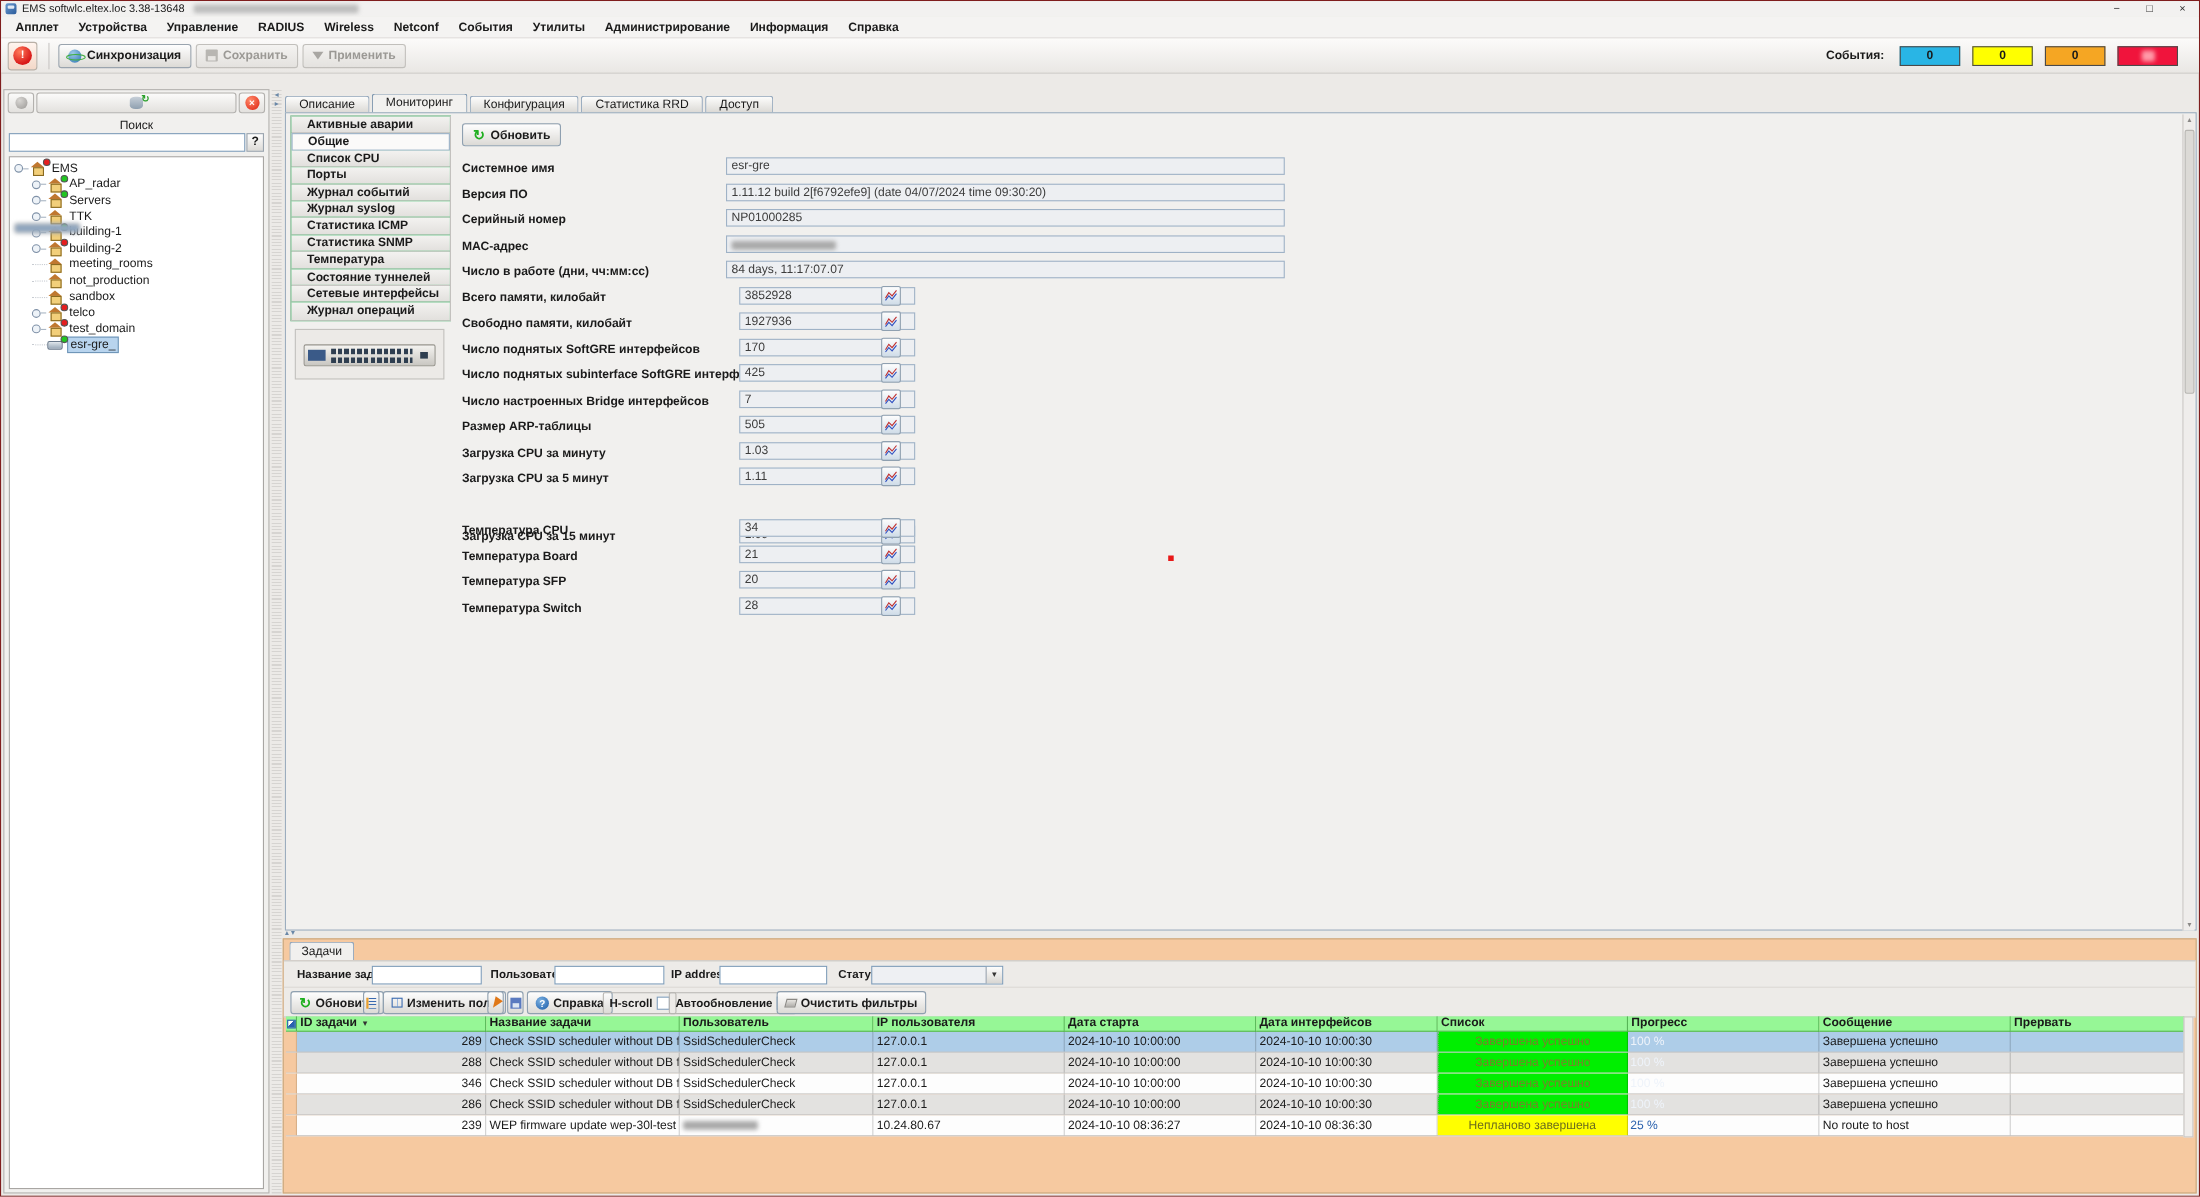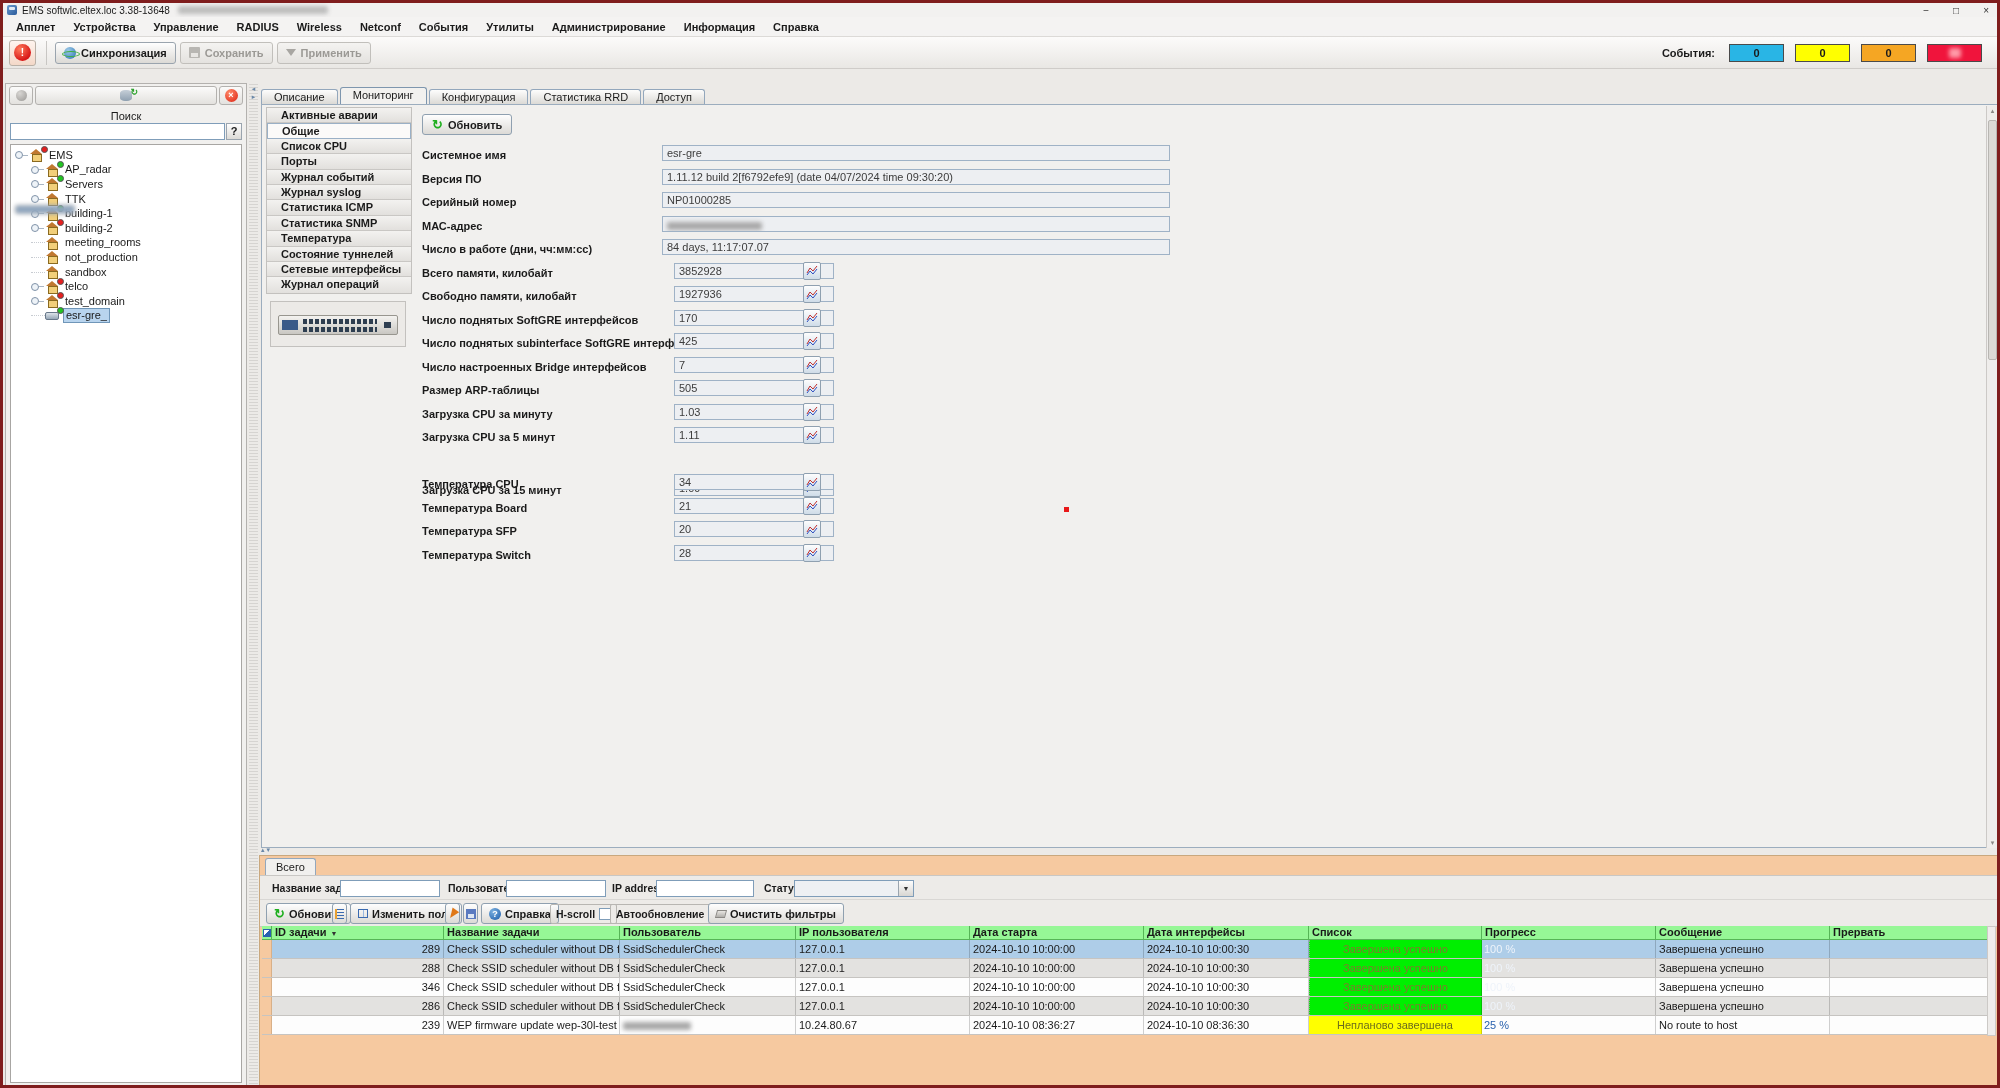--- a/index.html
+++ b/index.html
@@ -1,17 +1,17 @@
 <!DOCTYPE html>
 <html><head>
 <meta charset="utf-8">
 <style>
   html,body{margin:0;padding:0;background:#d6d4d1;}
   *{box-sizing:border-box;font-family:"Liberation Sans",sans-serif;}
-  .screen{position:relative;width:2000px;height:1088px;background:#eceae7;border:3px solid #7f1d1d;overflow:hidden;font-size:11px;color:#1a1a1a;}
+  .screen{position:relative;width:2000px;height:1088px;background:#eceae7;border:1px solid #7f1d1d;overflow:hidden;font-size:11px;color:#1a1a1a;}
 
   
   .titlebar{position:absolute;left:0;top:0;width:2000px;height:14px;background:#f2f1f0;display:flex;align-items:center;font-size:10px;}
   .java-icon{width:10px;height:10px;margin:0 5px 0 4px;background:linear-gradient(135deg,#6a9ad0,#2a5a9a);border-radius:2px;position:relative;}
   .java-icon::after{content:"";position:absolute;left:2px;top:2px;width:6px;height:3px;background:#dfe9f5;border-radius:1px;}
   .win-controls{margin-left:auto;display:flex;align-items:center;gap:24px;padding-right:14px;color:#333;font-size:10px;}
   .win-controls span{cursor:default;}
 
   
   .menubar{position:absolute;left:0;top:14px;width:2000px;height:20px;background:#f4f3f2;border-bottom:1px solid #dcdad7;display:flex;align-items:center;padding-left:4px;}
@@ -534,21 +534,21 @@
       <div class="thumb"></div>
       <span class="sb-arrow" style="bottom:1px">▾</span>
     </div>
   </div>
 
   <div class="hsplit">
     <span>▴▾</span>
   </div>
 
   <div class="tasks-panel">
-    <div class="task-tab">Всего</div>
+    <div class="task-tab">Задачи</div>
 
     <div class="filter-strip">
       <span class="flt-label" style="left:12px">Название задачи:</span>
       <input class="flt-input" style="left: 80px; width: 100px;">
       <span class="flt-label" style="left:188px">Пользователь:</span>
       <input class="flt-input" style="left: 246px; width: 100px;">
       <span class="flt-label" style="left:352px">IP address:</span>
       <input class="flt-input" style="left: 396px; width: 98px;">
       <span class="flt-label" style="left:504px">Статус:</span>
       <span class="flt-select" style="left:534px;width:120px">
@@ -595,21 +595,21 @@
     <div class="task-table" id="task-table">
         <div class="trow thead">
           <span class="cell corner">
             <span class="corner-ic"></span>
           </span>
           <span class="cell"><span>ID задачи</span><span style="font-size:7px;margin-left:4px;color:#333">▼</span></span>
           <span class="cell"><span>Название задачи</span></span>
           <span class="cell"><span>Пользователь</span></span>
           <span class="cell"><span>IP пользователя</span></span>
           <span class="cell"><span>Дата старта</span></span>
-          <span class="cell"><span>Дата интерфейсы</span></span>
+          <span class="cell"><span>Дата интерфейсов</span></span>
           <span class="cell"><span>Список</span></span>
           <span class="cell"><span>Прогресс</span></span>
           <span class="cell"><span>Сообщение</span></span>
           <span class="cell"><span>Прервать</span></span>
         </div>
         <div class="trow drow selected">
           <span class="cell corner"></span>
           <span class="cell num">289</span>
           <span class="cell">Check SSID scheduler without DB for ...</span>
           <span class="cell"><span>SsidSchedulerCheck</span></span>

